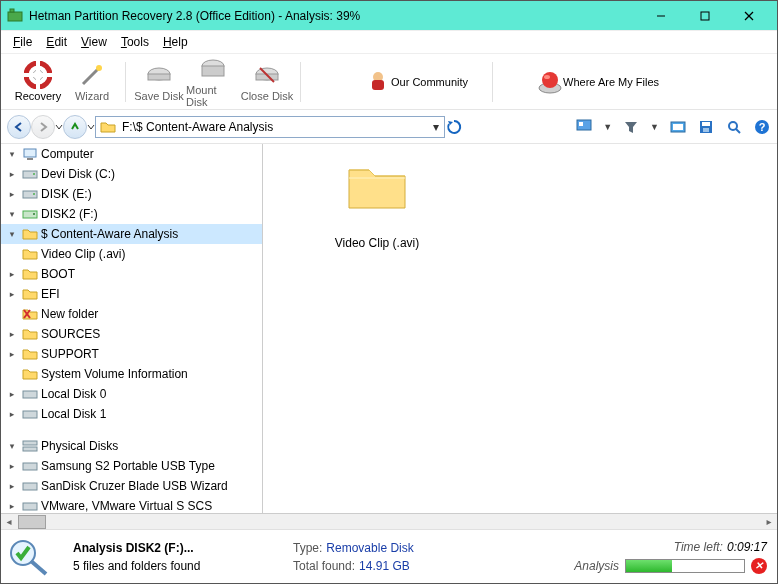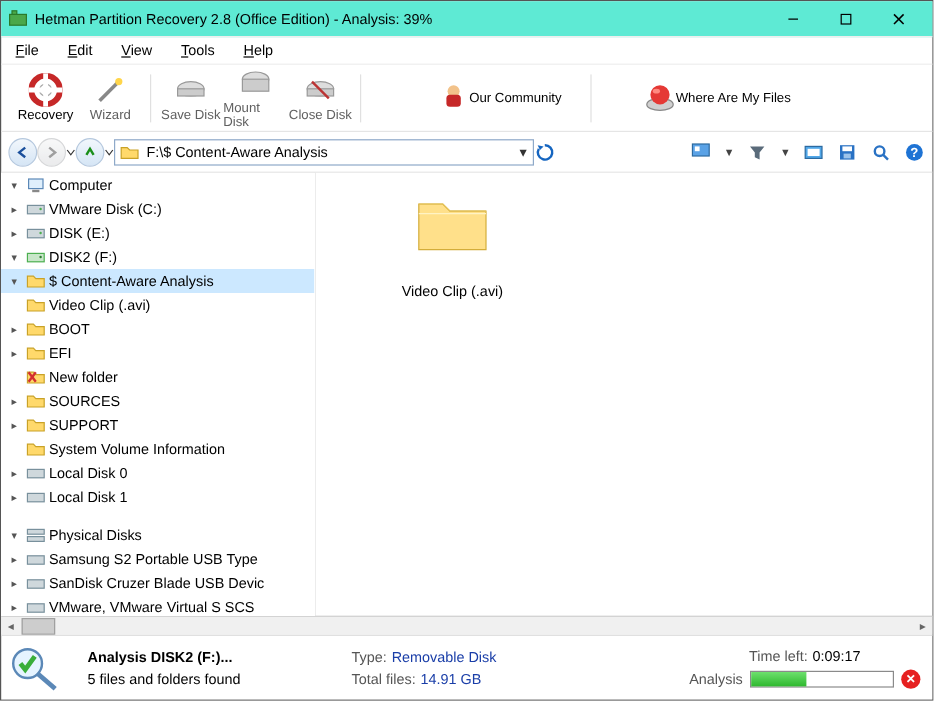--- a/index.html
+++ b/index.html
@@ -3,21 +3,21 @@
 <meta charset="utf-8">
 <style>
   * { box-sizing: border-box; }
   html, body { margin:0; padding:0; font-family: "Segoe UI", Tahoma, sans-serif; font-size:12px; color:#000; }
   .window { width:778px; height:584px; border:1px solid #555; background:#fff; display:flex; flex-direction:column; }
   .titlebar { height:30px; background:#5eead4; display:flex; align-items:center; padding:12px 6px; border-bottom:1px solid #eee; }
   .titlebar .appicon { width:16px; height:16px; margin-right:6px; }
   .titlebar .title { flex:1; font-size:12px; }
   .winbtns { display:flex; }
   .winbtn { width:44px; height:28px; display:flex; align-items:center; justify-content:center; }
-  .menubar { display:flex; padding:2px 6px; gap:12px; border-bottom:1px solid #eee; }
+  .menubar { display:flex; padding:2px 6px; gap:2px; border-bottom:1px solid #eee; }
   .menubar span { padding:2px 6px; }
   .toolbar { height:56px; display:flex; align-items:center; padding:0 10px; gap:0; border-bottom:1px solid #e5e5e5; }
   .toolbtn { display:flex; flex-direction:column; align-items:center; justify-content:center; font-size:11px; width:54px; height:54px; color:#606060; }
   .toolbtn.enabled { color:#000; }
   .toolbtn .ticon { width:28px; height:28px; display:flex; align-items:center; justify-content:center; }
   .toolbtn .tlabel { margin-top:1px; line-height:12px; }
   .tool-sep { width:1px; height:40px; background:#e0e0e0; margin:0 6px; }
   .tool-group-wide { display:flex; align-items:center; gap:10px; }
   .tool-link { display:flex; flex-direction:row; align-items:center; font-size:11px; color:#000; }
 
@@ -50,21 +50,21 @@
 
   .hscroll { height:16px; background:#f0f0f0; display:flex; align-items:center; border-top:1px solid #ccc; }
   .hscroll .arrow { width:16px; text-align:center; font-size:10px; color:#666; }
   .hscroll .thumb { width:28px; height:14px; background:#cdcdcd; margin-left:1px; border:1px solid #a0a0a0; }
 
   .status { height:54px; border-top:1px solid #e0e0e0; display:flex; align-items:center; padding:0 10px 0 4px; gap:20px; }
   .status .sicon { width:48px; height:44px; display:flex; align-items:center; justify-content:center; }
   .status .scell { display:flex; flex-direction:column; gap:4px; font-size:12px; }
   .status .sgroup1 { width:200px; }
   .status .sgroup2 { width:190px; }
-  .status .sgroup3 { margin-left:auto; align-items:center; }
+  .status .sgroup3 { margin-left:auto; align-items:flex-end;font-style:italic; }
   .kv { display:flex; gap:4px; }
   .kv .lbl { color:#555; }
   .kv .val { color:#1a3ea8; }
   .progress { display:flex; align-items:center; gap:6px; }
   .pbar { width:120px; height:14px; border:1px solid #8a8a8a; background:#fff; position:relative; }
   .pbar .fill { position:absolute; top:0; left:0; bottom:0; background:linear-gradient(#6de06d,#2eb82e); }
   .cancel { width:16px; height:16px; border-radius:50%; background:#e62020; display:flex; align-items:center; justify-content:center; color:#fff; font-size:10px; font-weight:bold; }
 
   
   .svg16 { width:16px; height:16px; }
@@ -278,21 +278,21 @@
           </li>
 
         <li class="row indent1">
             <span class="tw">▸</span>
             <span class="nicon">
               <svg class="svg16" viewBox="0 0 16 16">
                 <rect x="1" y="5" width="14" height="7" fill="#cfd8dc" stroke="#78909c"></rect>
                 <circle cx="12" cy="8" r="1" fill="#4caf50"></circle>
               </svg>
             </span>
-            <span class="nlabel">VMware Disk (C:)</span>
+            <span class="nlabel">Devi Disk (C:)</span>
           </li>
 
         <li class="row indent1">
             <span class="tw">▸</span>
             <span class="nicon">
               <svg class="svg16" viewBox="0 0 16 16">
                 <rect x="1" y="5" width="14" height="7" fill="#cfd8dc" stroke="#78909c"></rect>
                 <circle cx="12" cy="8" r="1" fill="#4caf50"></circle>
               </svg>
             </span>
@@ -435,21 +435,21 @@
             <span class="nlabel">Samsung S2 Portable USB Type</span>
           </li>
 
         <li class="row indent1">
             <span class="tw">▸</span>
             <span class="nicon">
               <svg class="svg16" viewBox="0 0 16 16">
                 <rect x="1" y="5" width="14" height="7" fill="#cfd8dc" stroke="#78909c"></rect>
               </svg>
             </span>
-            <span class="nlabel">SanDisk Cruzer Blade USB Devic</span>
+            <span class="nlabel">SanDisk Cruzer Blade USB Wizard</span>
           </li>
 
         <li class="row indent1">
             <span class="tw">▸</span>
             <span class="nicon">
               <svg class="svg16" viewBox="0 0 16 16">
                 <rect x="1" y="5" width="14" height="7" fill="#cfd8dc" stroke="#78909c"></rect>
               </svg>
             </span>
             <span class="nlabel">VMware, VMware Virtual S SCS</span>
@@ -489,21 +489,21 @@
     <div class="scell sgroup1">
       <span style="font-weight:bold">Analysis DISK2 (F:)...</span>
       <span>5 files and folders found</span>
     </div>
     <div class="scell sgroup2">
       <span class="kv">
           <span class="lbl">Type:</span>
           <span class="val">Removable Disk</span>
         </span>
       <span class="kv">
-          <span class="lbl">Total files:</span>
+          <span class="lbl">Total found:</span>
           <span class="val">14.91 GB</span>
         </span>
     </div>
     <div class="scell sgroup3">
       <span class="kv">
           <span class="lbl">Time left:</span>
           <span class="val" style="color:#000">0:09:17</span>
         </span>
       <span class="progress">
         <span class="lbl" style="color:#555">Analysis</span>

